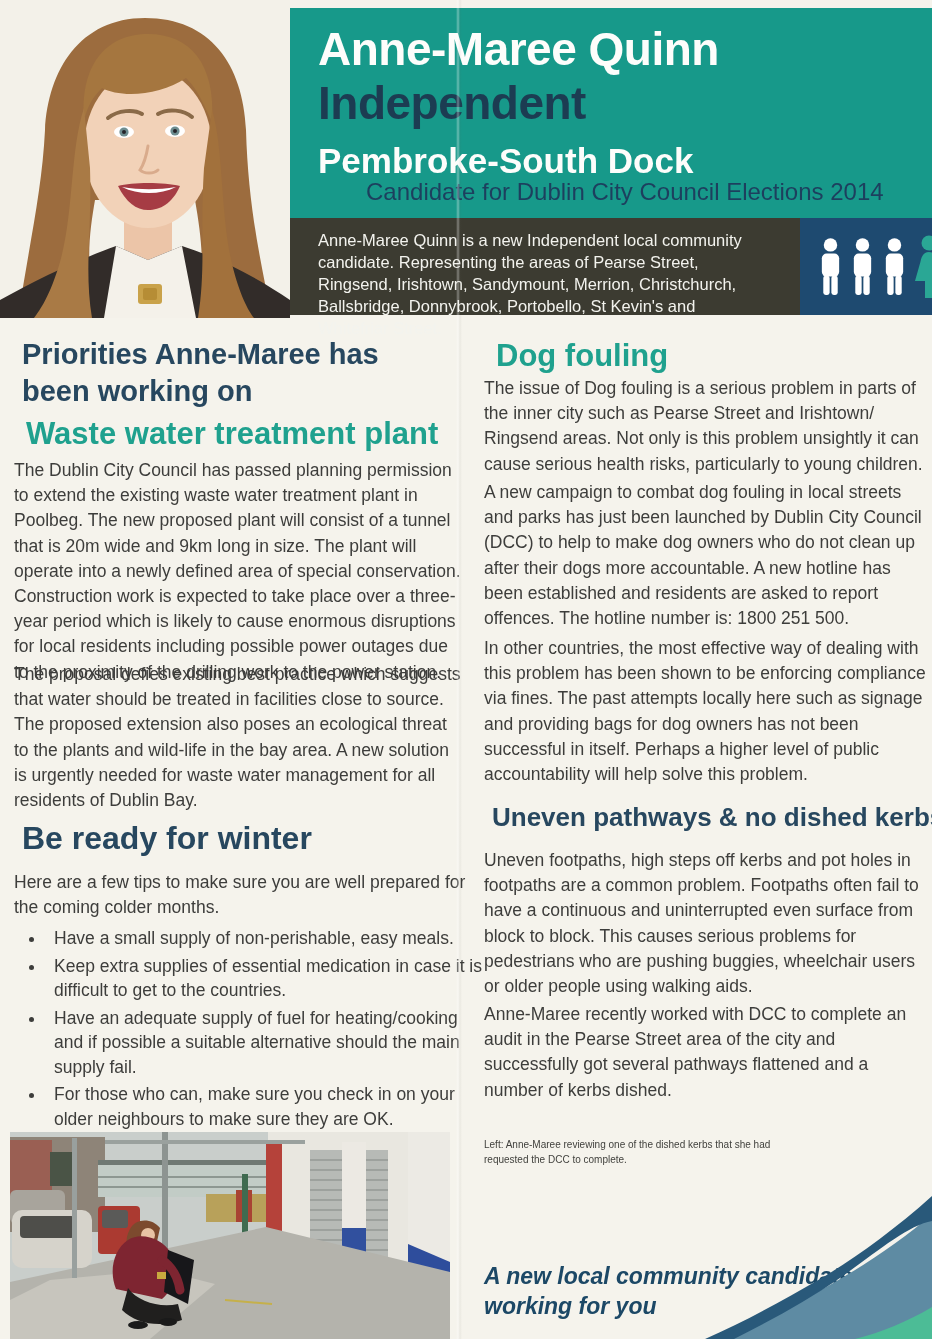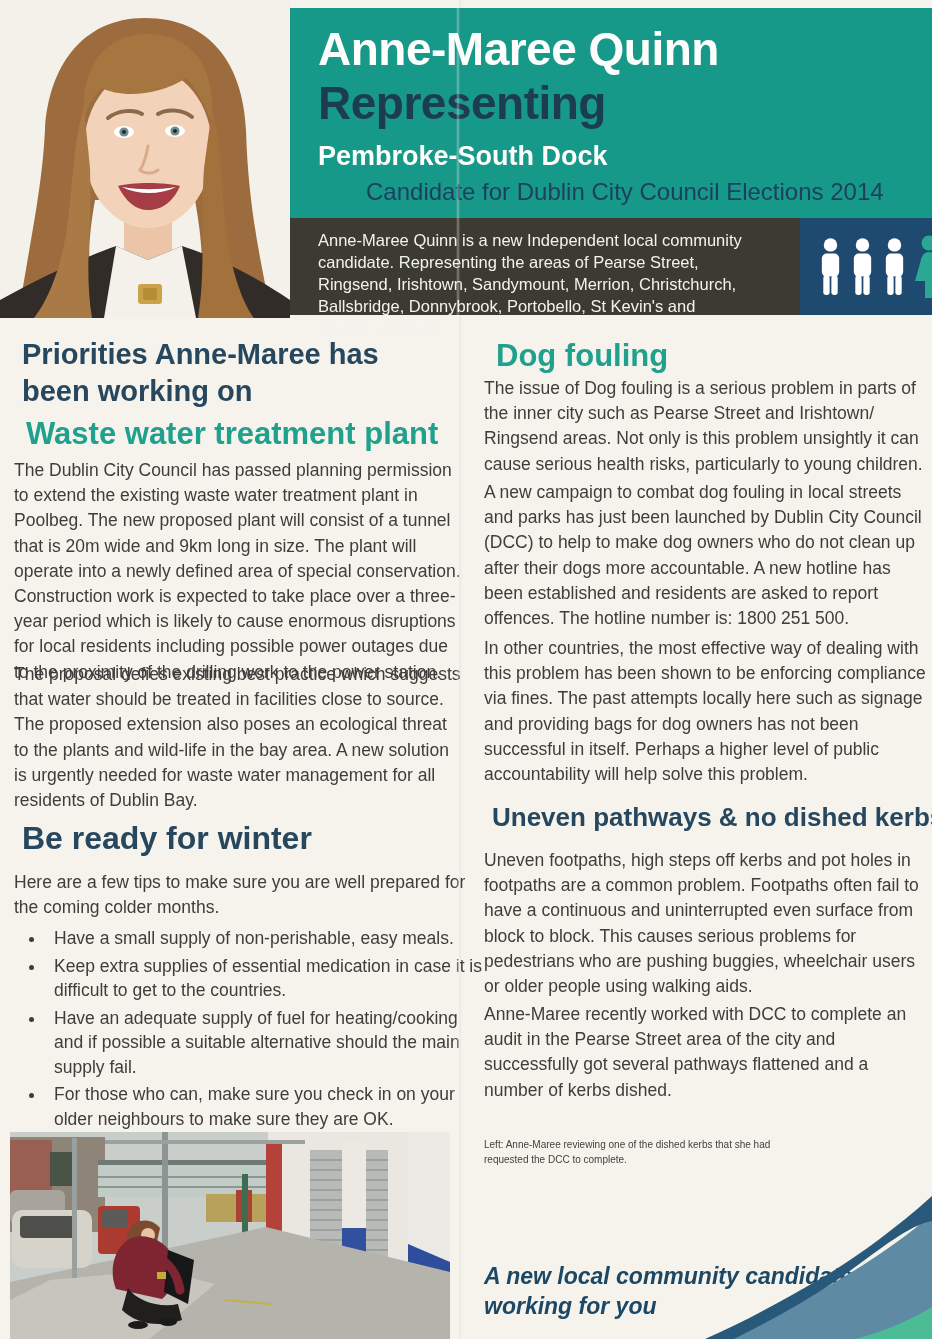--- a/index.html
+++ b/index.html
@@ -3,21 +3,21 @@
 <meta charset="utf-8">
 <style>
   html,body{margin:0;padding:0;}
   body{background:#8a8a84;font-family:"Liberation Sans","DejaVu Sans",sans-serif;}
   .page{position:relative;width:932px;height:1339px;margin:0 auto;background:#f5f3ec;overflow:hidden;}
 
   
   .banner{position:absolute;left:288px;top:8px;right:0;height:210px;background:#17998a;}
   .banner-name{position:absolute;left:318px;top:22px;font-size:46px;font-weight:bold;color:#fdfdfb;letter-spacing:-0.5px;}
   .banner-party{position:absolute;left:318px;top:76px;font-size:46px;font-weight:bold;color:#1c3c52;letter-spacing:-0.5px;}
-  .banner-district{position:absolute;left:318px;top:141px;font-size:27px;font-weight:bold;color:#fdfdfb;}
+  .banner-district{position:absolute;left:318px;top:141px;font-size:35px;font-weight:bold;color:#fdfdfb;}
   .banner-candidacy{position:absolute;left:318px;top:178px;font-size:24px;color:#1d3f5e;margin-left:48px;}
 
   .intro-bar{position:absolute;left:288px;top:218px;width:512px;height:97px;background:#3c3b31;box-sizing:border-box;padding:11px 30px 0 30px;}
   .intro-bar p{margin:0;font-size:16.5px;line-height:1.34;color:#f3f3ee;}
 
   .people-panel{position:absolute;left:800px;top:218px;width:132px;height:97px;background:#1e4a70;overflow:hidden;display:flex;align-items:center;gap:7px;padding-left:18px;box-sizing:border-box;}
   .people-panel svg{flex:0 0 auto;display:block;}
 
   .portrait{position:absolute;left:0;top:0;width:290px;height:318px;}
   .portrait svg{width:100%;height:100%;display:block;}
@@ -55,21 +55,21 @@
 
   .crease{position:absolute;left:456px;top:0;width:6px;height:100%;background:linear-gradient(to right,rgba(255,255,255,0),rgba(255,255,255,0.55),rgba(90,90,80,0.10),rgba(255,255,255,0));opacity:.65;}
 </style>
 </head>
 <body>
 
 <div class="page">
 
   <div class="banner"></div>
   <div class="banner-name">Anne-Maree Quinn</div>
-  <div class="banner-party">Representing</div>
+  <div class="banner-party">Independent</div>
   <div class="banner-district">Pembroke-South Dock</div>
   <div class="banner-candidacy">Candidate for Dublin City Council Elections 2014</div>
 
   <div class="intro-bar">
     <p>Anne-Maree Quinn is a new Independent local community candidate. Representing the areas of Pearse Street, Ringsend, Irishtown, Sandymount, Merrion, Christchurch, Ballsbridge, Donnybrook, Portobello, St Kevin's and Whitefriar Street.</p>
   </div>
 
   <div class="people-panel">
     <svg width="25" height="60" viewBox="0 0 26 62">
         <circle cx="13" cy="8" r="7" fill="#fff"></circle>

